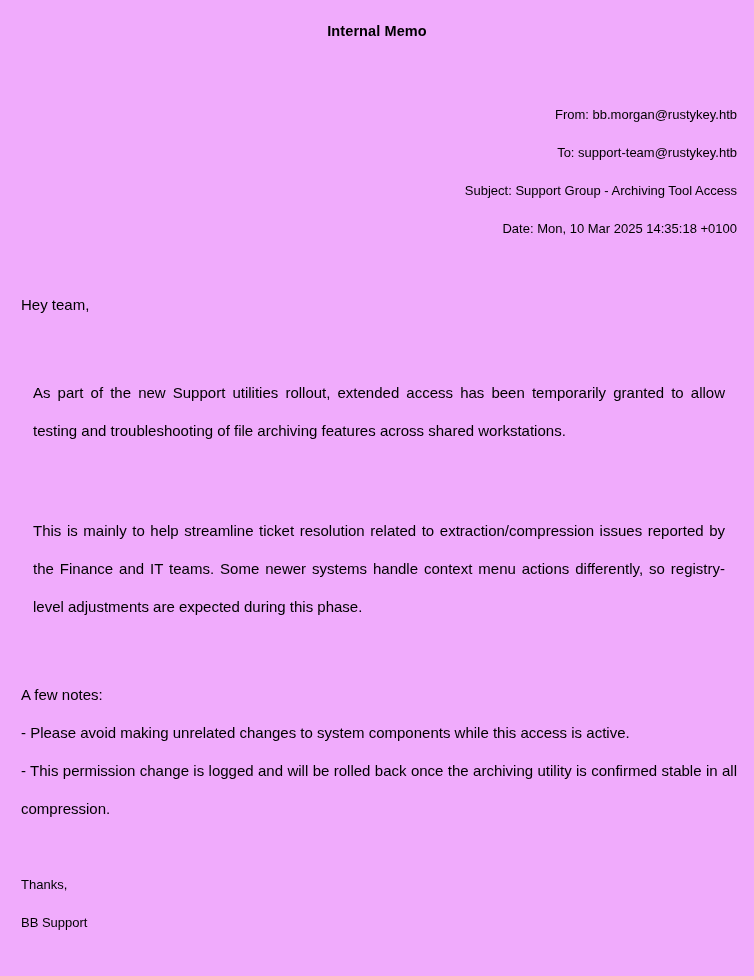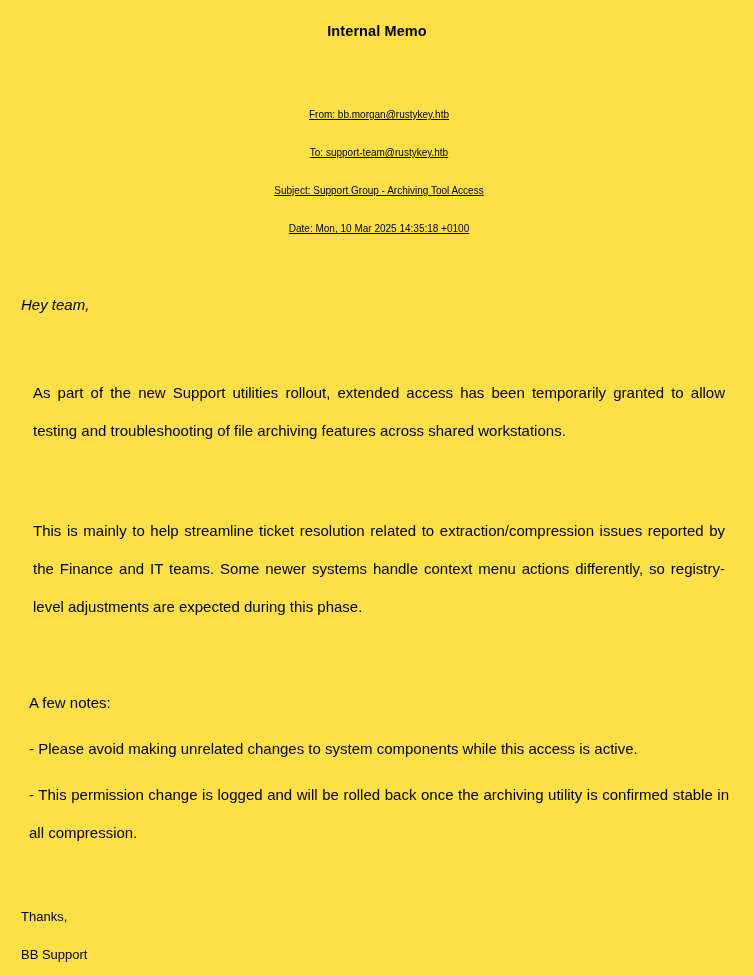--- a/index.html
+++ b/index.html
@@ -38,67 +38,65 @@
   }
 
   .body-col {
     position: absolute;
     left: 21px;
     top: 96px;
     width: 716px;
   }
 
   .hdr-line {
-    font-size: 10px;
+    font-size: 13px;
     line-height: 38px;
-    text-align: center;
+    text-align: right;
     white-space: nowrap;
-    text-decoration: underline;
   }
   .spacer-gap { height: 38px; }
 
   .salutation {
     font-size: 15px;
     line-height: 38px;
     text-align: left;
-    font-style: italic;
   }
 
   .para {
     font-size: 15px;
     line-height: 38px;
     text-align: justify;
     text-justify: inter-word;
     margin: 12px;
   }
 
   .note-line {
     font-size: 15px;
     line-height: 38px;
     text-align: justify;
     text-justify: inter-word;
-    margin: 8px;
+    margin: 0;
   }
   .note-line.nowrap-line {
     text-align: left;
   }
 
   .sig-line {
     font-size: 13px;
     line-height: 38px;
     text-align: left;
     white-space: nowrap;
   }
 
   
 </style>
 </head>
 <body style="color: rgb(0, 0, 0); background: rgb(255, 255, 255);">
 
-<div class="page" style="background: #fde047;">
+<div class="page" style="background: #f0abfc;">
 
   <div class="memo-title">Internal Memo</div>
 
   <div class="body-col">
 
     <div class="hdr-line">From: bb.morgan@rustykey.htb</div>
 
     <div class="hdr-line">To: support-team@rustykey.htb</div>
 
     <div class="hdr-line">Subject: Support Group - Archiving Tool Access</div>

